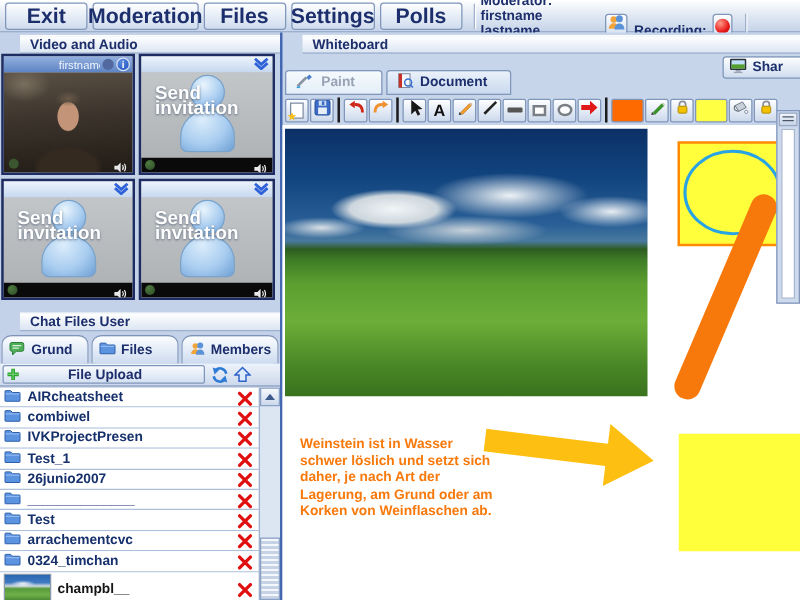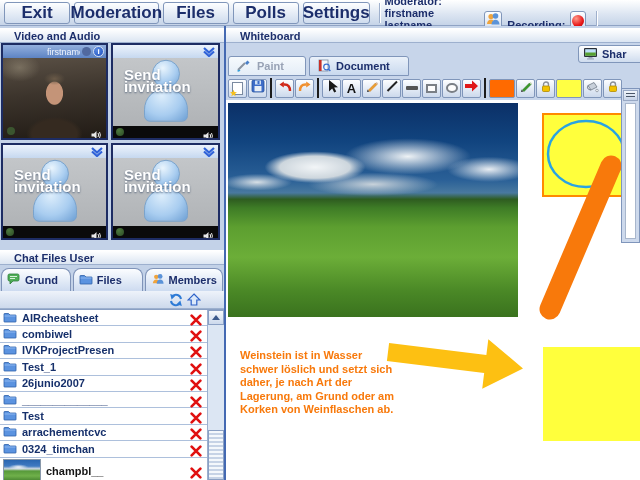--- a/index.html
+++ b/index.html
@@ -15,23 +15,23 @@
     font-size:17px;font-weight:700;color:#1c2e6b;}
   .tb-sep{width:1px;height:20px;background:#9fb0cc;margin:0 5px;box-shadow:1px 0 0 #fff;}
   .tb-right{margin-left:auto;display:flex;align-items:flex-end;gap:5px;}
   .tb-label{font-size:11px;font-weight:700;color:#1c2e6b;}
   .tb-iconbtn{width:25px;height:20px;display:flex;align-items:center;justify-content:center;
     background:linear-gradient(#fdfeff,#cfdcee);border:1px solid #8096ba;border-radius:3px;box-sizing:border-box;}
   .rec-dot{width:12px;height:12px;border-radius:50%;background:radial-gradient(circle at 35% 30%,#ff9a8a,#e81818 60%,#a80808);}
   .tb-end{width:50px;}
 
   
-  .ptitle{position:absolute;left:0;right:0;height:15px;background:linear-gradient(#ffffff,#dbe5f2);
+  .ptitle{position:absolute;left:16px;right:0;height:15px;background:linear-gradient(#ffffff,#dbe5f2);
     border-top:1px solid #fff;border-bottom:1px solid #9db0ce;
-    font-size:11px;font-weight:700;color:#1c2e6b;line-height:14px;padding-left:14px;box-sizing:border-box;}
+    font-size:11px;font-weight:700;color:#1c2e6b;line-height:14px;padding-left:8px;box-sizing:border-box;}
 
   
   .left{position:absolute;left:0;top:26px;width:224px;height:454px;background:#c3d2e8;}
   #video-title{top:2px;}
   .video-grid{position:absolute;top:17px;left:1px;width:222px;height:198px;
     display:grid;grid-template-columns:107px 109px;grid-template-rows:97px 97px;gap:3px;}
   .tile{border:2px solid #1d2c63;background:#b9bcbe;display:flex;flex-direction:column;box-sizing:border-box;position:relative;overflow:hidden;}
   .tile-head{height:13px;flex:none;display:flex;align-items:center;padding:0 2px 0 3px;gap:2px;}
   .tile-head.cam{background:linear-gradient(#93b0de,#5d83c3);padding-left:44px;}
   .tile-head.inv{background:linear-gradient(#ecf3fc,#c6d8ef);justify-content:flex-end;}
@@ -136,22 +136,22 @@
 </style>
 </head>
 <body>
 
 <div class="screen">
 
   <div class="topbar">
     <div class="tb-btn">Exit</div>
     <div class="tb-btn">Moderation</div>
     <div class="tb-btn">Files</div>
+    <div class="tb-btn">Settings</div>
     <div class="tb-btn">Polls</div>
-    <div class="tb-btn">Settings</div>
     <div class="tb-sep"></div>
     <div class="tb-right">
       <span class="tb-label">Moderator: firstname lastname</span>
       <div class="tb-iconbtn">
         <span>
           <svg width="16" height="14" viewBox="0 0 16 14">
             <circle cx="6" cy="4.5" r="2.6" fill="#f0a43c"></circle>
               <path d="M2 12c0-3 2-4.5 4-4.5s4 1.5 4 4.5z" fill="#f0a43c"></path>
             <circle cx="10.5" cy="4" r="2.8" fill="#5b93d8"></circle>
               <path d="M6.5 12.5c0-3.2 2-4.8 4-4.8s4 1.6 4 4.8z" fill="#5b93d8"></path>
@@ -299,20 +299,29 @@
               <path d="M2 12c0-3 2-4.5 4-4.5s4 1.5 4 4.5z" fill="#f0a43c"></path>
               <circle cx="10.5" cy="4" r="2.8" fill="#5b93d8"></circle>
               <path d="M6.5 12.5c0-3.2 2-4.8 4-4.8s4 1.6 4 4.8z" fill="#5b93d8"></path>
             </svg>
         </span>
         <span>Members</span>
       </div>
     </div>
 
     <div class="upload-row">
+      <div class="upload-btn">
+        <span class="mini-ic">
+          <svg width="11" height="11" viewBox="0 0 11 11">
+              <path d="M5.5 1 V10 M1 5.5 H10" stroke="#2da12d" stroke-width="3"></path>
+              <path d="M5.5 1.5 V9.5 M1.5 5.5 H9.5" stroke="#6fd06f" stroke-width="1"></path>
+            </svg>
+        </span>
+        <span class="lbl">File Upload</span>
+      </div>
       <span class="mini-ic refresh-ic">
         <svg width="14" height="14" viewBox="0 0 14 14">
             <path d="M12 6 A5 5 0 0 0 3.5 3.2" fill="none" stroke="#2e7bd6" stroke-width="2"></path>
             <polygon points="1.2,1 6.5,2.8 2.6,6.6" fill="#2e7bd6"></polygon>
             <path d="M2 8 A5 5 0 0 0 10.5 10.8" fill="none" stroke="#2e7bd6" stroke-width="2"></path>
             <polygon points="12.8,13 7.5,11.2 11.4,7.4" fill="#2e7bd6"></polygon>
           </svg>
       </span>
       <span class="mini-ic upload-ic">
         <svg width="14" height="14" viewBox="0 0 14 14">

